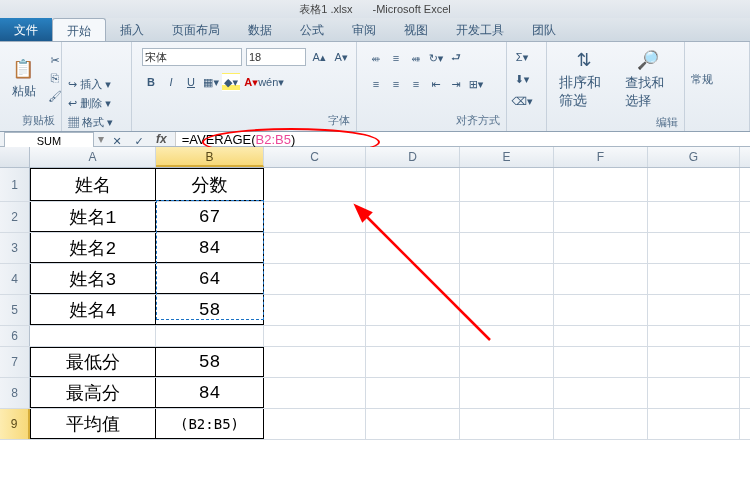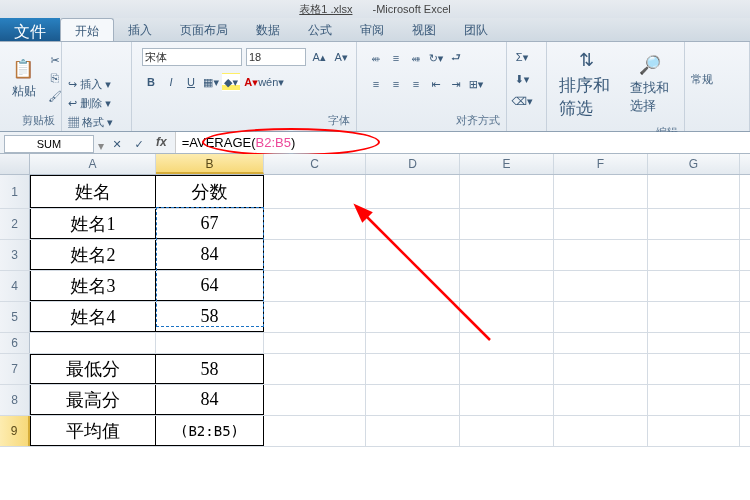--- a/index.html
+++ b/index.html
@@ -1,41 +1,41 @@
 <!DOCTYPE html>
 <html><head>
 <meta charset="utf-8">
 <style>
 * { box-sizing: border-box; margin: 0; padding: 0; font-family: "Microsoft YaHei", SimSun, sans-serif; }
 body { width: 750px; height: 500px; background: #fff; overflow: hidden; position: relative; font-size: 12px; }
 
 
 .titlebar { display: flex; align-items: center; justify-content: center; height: 18px; background: linear-gradient(#e8ecf0,#dce3ea); color: #444; font-size: 11px; }
-.titlebar span:first-child { margin-right: 20px; text-decoration: underline; }
+.titlebar span:first-child { margin-right: 20px; }
 
 
 .ribbon-tabs { display: flex; background: linear-gradient(#e0e6ec,#cfd9e2); height: 24px; border-bottom: 1px solid #a3b1c0; }
-.file-tab { background: linear-gradient(#2981c1,#1b5a8f); color: #fff; padding: 4px 14px; font-size: 16px; cursor: pointer; }
+.file-tab { background: linear-gradient(#2981c1,#1b5a8f); color: #fff; padding: 4px 14px; font-size: 12px; cursor: pointer; }
 .tab { padding: 4px 14px; color: #3a5a7a; cursor: pointer; }
 .tab.active { background: #f5f8fb; border: 1px solid #a3b1c0; border-bottom: none; border-top-left-radius: 3px; border-top-right-radius: 3px; }
 
 
 .ribbon { display: flex; background: linear-gradient(#f3f6fa,#e6ecf2); height: 90px; border-bottom: 1px solid #8fa1b3; }
 .group { display: flex; flex-direction: column; border-right: 1px solid #c7d1dc; padding: 2px 6px; position: relative; }
 .group-body { flex: 1; display: flex; align-items: center; gap: 4px; }
 .group-label { text-align: right; font-size: 11px; color: #56728e; padding: 1px 0; }
 .big-btn { display: flex; flex-direction: column; align-items: center; gap: 2px; padding: 4px 6px; cursor: pointer; color: #3a5a7a; }
 .big-btn .ic { width: 24px; height: 24px; display: flex; align-items: center; justify-content: center; font-size: 18px; }
 .small-row { display: flex; gap: 2px; margin: 1px 0; }
 .small-btn { width: 18px; height: 18px; display: flex; align-items: center; justify-content: center; cursor: pointer; font-size: 11px; color: #3a5a7a; border: 1px solid transparent; }
 .sel { border: 1px solid #abb8c5; background: #fff; font-size: 11px; padding: 1px 2px; color: #333; }
 .stack { display: flex; flex-direction: column; }
 
 
-.fnbar { display: flex; align-items: flex-end; height: 22px; border-bottom: 1px solid #a9b7c5; background: #eef2f6; }
+.fnbar { display: flex; align-items: flex-start; height: 15px; border-bottom: 1px solid #a9b7c5; background: #eef2f6; }
 .namebox { width: 90px; border: 1px solid #abb8c5; background: #fff; margin: 0 4px; font-size: 11px; padding: 2px 4px; text-align: center; }
 .fn-btns { display: flex; gap: 4px; padding: 0 4px; }
 .fx { font-style: italic; font-weight: bold; color: #555; cursor: pointer; padding: 0 4px; }
 .formula { flex: 1; font-family: Consolas, monospace; font-size: 13px; padding: 2px 6px; background: #fff; border-left: 1px solid #ccc; height: 100%; display: flex; align-items: center; }
 .formula .ref { color: #ec4899; }
 .formula-oval { position: absolute; border: 2.5px solid #f00; border-radius: 50%; pointer-events: none; }
 
 
 .sheet { position: relative; }
 .colhdr { display: flex; background: linear-gradient(#f7f9fb,#e4eaf0); border-bottom: 1px solid #b4c0cd; }
@@ -53,21 +53,21 @@
 .r4 .rh, .r4 .cell { height: 30px; }
 .r5 .rh, .r5 .cell { height: 30px; }
 .r6 .rh, .r6 .cell { height: 20px; }
 .r7 .rh, .r7 .cell { height: 30px; }
 .r8 .rh, .r8 .cell { height: 30px; }
 .r9 .rh, .r9 .cell { height: 30px; }
 .rh.active { background: linear-gradient(90deg,#fdecb0,#f7d97a); color: #5a4a1a; border-right: 2px solid #d6ad3a; }
 
 
 .bd-t { border-top: 1.5px solid #000; }
-.bd-b { border-bottom: 1.5px solid #000; }
+.bd-b { border-bottom: 1.5px solid #000; font-family: Liberation Mono, monospace; }
 .bd-l { border-left: 1.5px solid #000; }
 .bd-r { border-right: 1.5px solid #000; }
 
 
 .ants { position: absolute; border: 1.5px dashed #1b72c4; pointer-events: none; }
 
 
 .arrow-svg { position: absolute; pointer-events: none; }
 </style>
 </head>
@@ -81,20 +81,21 @@
 
 <div class="ribbon-tabs">
   <div class="file-tab">文件</div>
   <div class="tab active">开始</div>
   <div class="tab">插入</div>
   <div class="tab">页面布局</div>
   <div class="tab">数据</div>
   <div class="tab">公式</div>
   <div class="tab">审阅</div>
   <div class="tab">视图</div>
+  <div class="tab">开发工具</div>
   <div class="tab">团队</div>
 </div>
 
 <div class="ribbon">
   <div class="group" style="width:62px">
     <div class="group-body">
       <div class="big-btn">
         <span class="ic">📋</span>
         <span>粘贴</span>
       </div>
@@ -180,21 +181,21 @@
       <div class="small-btn">⌫▾</div>
     </div>
       </div>
     <div class="group-label">&nbsp;</div>
   </div>
 
   <div class="group" style="width:138px">
     <div class="group-body">
       <div class="big-btn">
         <span class="ic">⇅</span>
-        <span style="font-size:17px">排序和筛选</span>
+        <span style="font-size:14px">排序和筛选</span>
       </div>
       <div class="big-btn">
         <span class="ic">🔎</span>
         <span style="font-size:13px">查找和选择</span>
       </div>
     </div>
     <div class="group-label">编辑</div>
   </div>
 
   <div class="group" style="flex:1">

